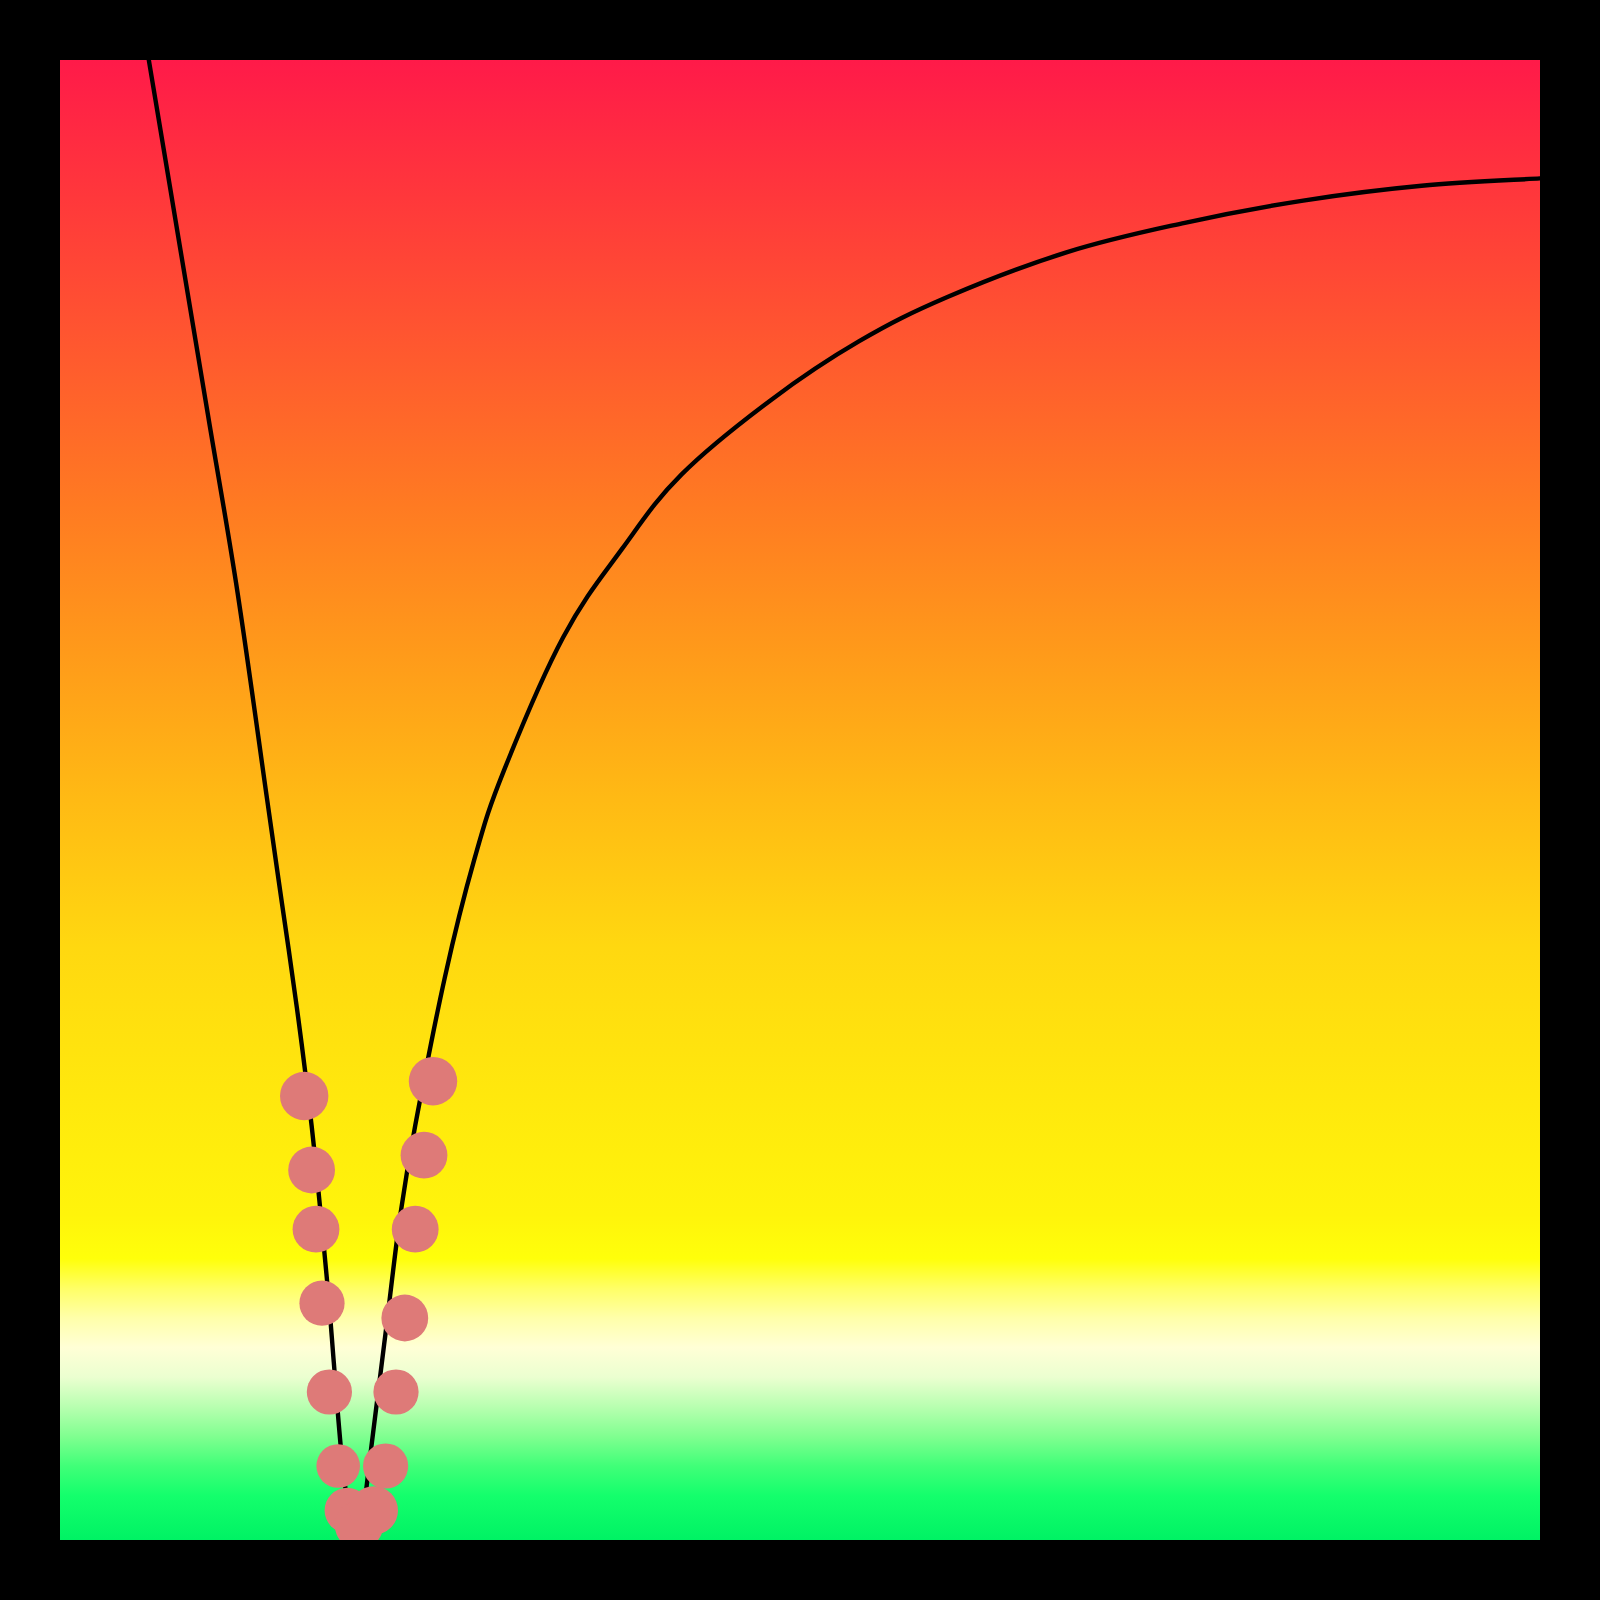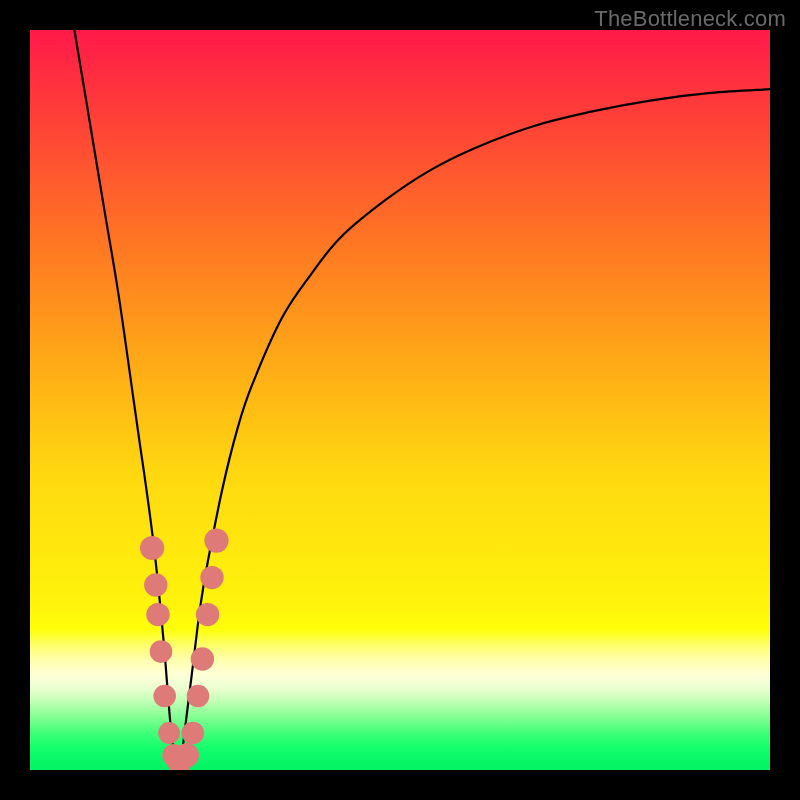--- a/index.html
+++ b/index.html
@@ -83,14 +83,13 @@
           <circle cx="156.9" cy="725.2" r="12.1" fill="#de7a78" stroke="#c96a68" stroke-width="0"></circle>
           <circle cx="162.8" cy="703.0" r="11.3" fill="#de7a78" stroke="#c96a68" stroke-width="0"></circle>
           <circle cx="168.0" cy="666.0" r="11.3" fill="#de7a78" stroke="#c96a68" stroke-width="0"></circle>
           <circle cx="172.4" cy="629.0" r="11.7" fill="#de7a78" stroke="#c96a68" stroke-width="0"></circle>
           <circle cx="177.6" cy="584.6" r="11.7" fill="#de7a78" stroke="#c96a68" stroke-width="0"></circle>
           <circle cx="182.0" cy="547.6" r="11.7" fill="#de7a78" stroke="#c96a68" stroke-width="0"></circle>
           <circle cx="186.5" cy="510.6" r="12.1" fill="#de7a78" stroke="#c96a68" stroke-width="0"></circle>
         </g>
     </svg>
   </div>
-  <div class="watermark">TheBottleneck.com</div>
 </div>
 
 </body></html>

